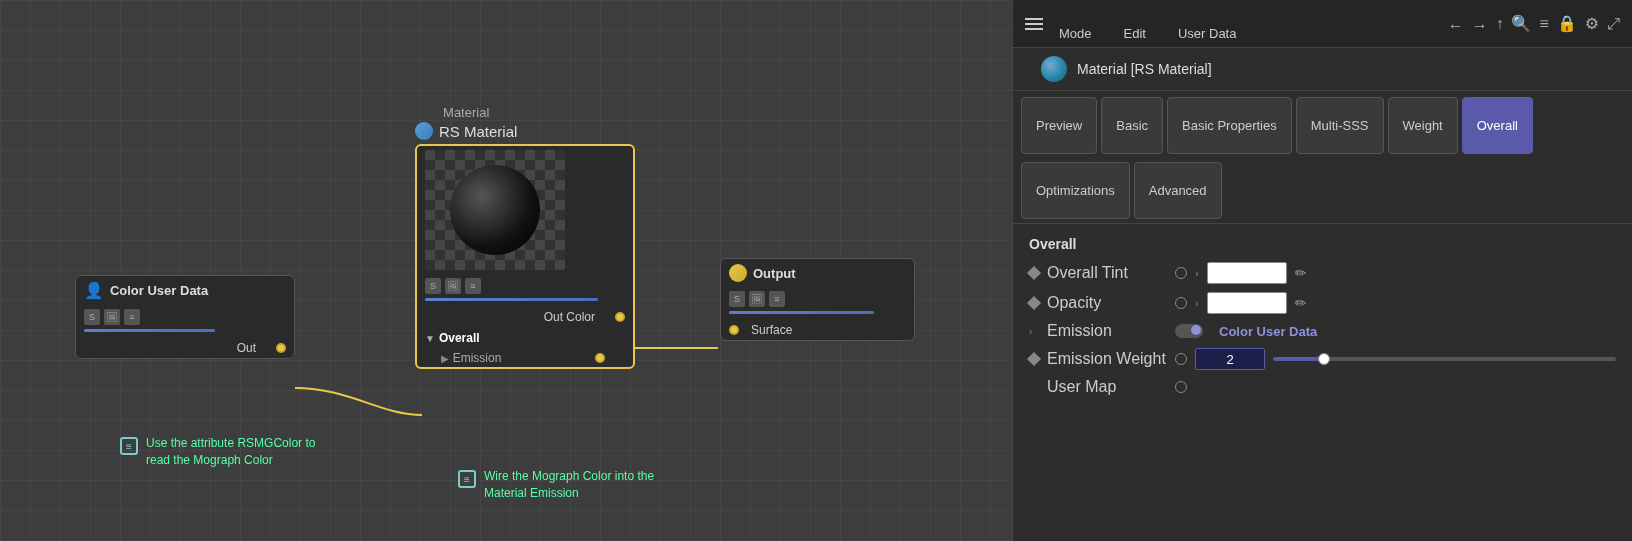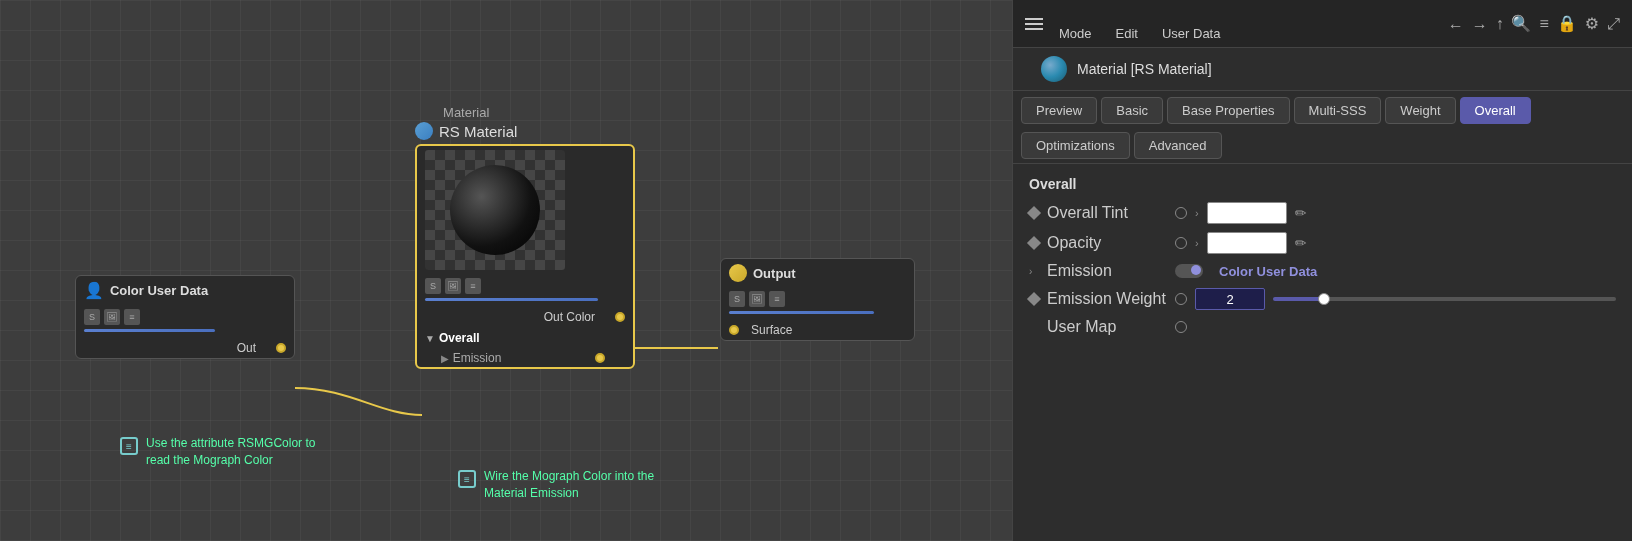--- a/index.html
+++ b/index.html
@@ -180,21 +180,21 @@
       border-bottom: 1px solid #444;
       gap: 16px;
     }
     .hamburger-icon {
       display: flex; flex-direction: column; gap: 3px; cursor: pointer;
     }
     .hamburger-icon span {
       display: block; width: 18px; height: 2px; background: #ccc;
     }
     .top-bar-menu {
-      display: flex; gap: 24px; margin-top: 20px;
+      display: flex; gap: 32px; margin-top: 20px;
     }
     .top-bar-menu-item {
       color: #ccc;
       font-size: 13px;
       cursor: pointer;
     }
     .top-bar-actions {
       margin-left: auto;
       display: flex; gap: 8px; align-items: center;
     }
@@ -224,21 +224,21 @@
     
     .tab-bar {
       display: flex;
       flex-wrap: wrap;
       padding: 6px 8px 0 8px;
       gap: 4px;
       border-bottom: 1px solid #444;
       background: #2d2d2d;
     }
     .tab-btn {
-      padding: 5px 14px;
+      padding: 20px 14px;
       border-radius: 4px;
       border: 1px solid #555;
       background: #3a3a3a;
       color: #ccc;
       font-size: 13px;
       cursor: pointer;
       margin-bottom: 4px;
     }
     .tab-btn.active {
       background: #5a5aaa;
@@ -476,21 +476,21 @@
   </div>
 
   <div class="material-header">
     <div class="material-sphere-icon"></div>
     <span class="material-title">Material [RS Material]</span>
   </div>
 
   <div class="tab-bar">
     <button class="tab-btn">Preview</button>
     <button class="tab-btn">Basic</button>
-    <button class="tab-btn">Base Properties</button>
+    <button class="tab-btn">Basic Properties</button>
     <button class="tab-btn">Multi-SSS</button>
     <button class="tab-btn">Weight</button>
     <button class="tab-btn active">Overall</button>
     <button class="tab-btn">Optimizations</button>
     <button class="tab-btn">Advanced</button>
   </div>
 
   <div class="props-content">
     <div class="section-title">Overall</div>
 

